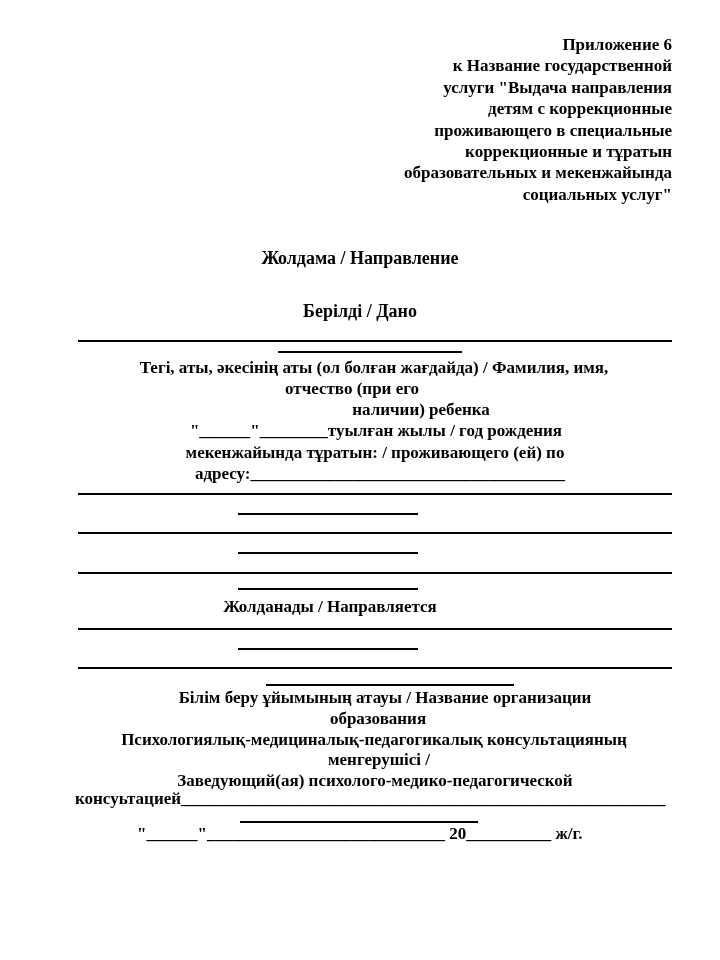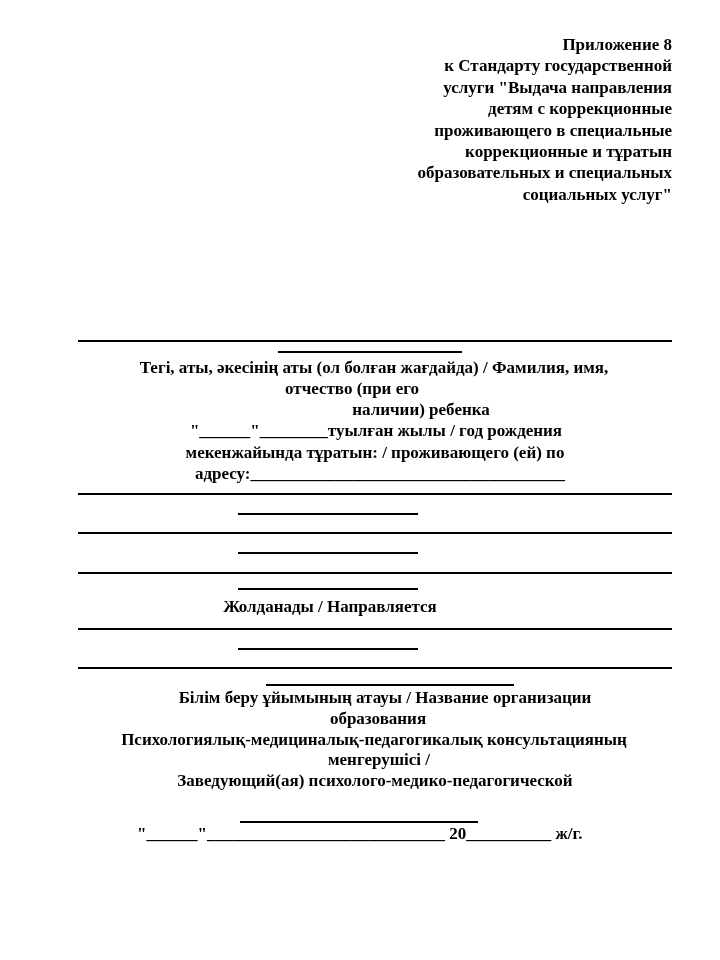--- a/index.html
+++ b/index.html
@@ -23,30 +23,32 @@
   .title{font-size:18px;}
   .rule{position:absolute;height:0;border-top:2px solid #000;}
   .rule-full{left:78px;width:594px;}
 </style>
 </head>
 <body>
 
 <div class="page">
 
   <div class="hdr">
-    <div>Приложение 8</div>
-    <div>к Стандарту государственной</div>
+    <div>Приложение 6</div>
+    <div>к Название государственной</div>
     <div>услуги "Выдача направления</div>
     <div>детям с коррекционные</div>
     <div>проживающего в специальные</div>
     <div>коррекционные и тұратын</div>
-    <div>образовательных и специальных</div>
+    <div>образовательных и мекенжайында</div>
     <div>социальных услуг"</div>
   </div>
 
+  <div class="line cline title" style="top:248px;">Жолдама / Направление</div>
+  <div class="line cline title" style="top:301px;">Берілді / Дано</div>
 
   <div class="rule rule-full" style="top:340px;"></div>
   <div class="rule" style="top:351px;left:278px;width:184px;"></div>
 
   <div class="line cline" style="top:358px;transform:translateX(14px);">Тегі, аты, әкесінің аты (ол болған жағдайда) / Фамилия, имя,</div>
   <div class="line cline" style="top:379px;transform:translateX(-8px);">отчество (при его</div>
   <div class="line cline" style="top:400px;transform:translateX(61px);">наличии) ребенка</div>
   <div class="line cline" style="top:421px;transform:translateX(16px);">"______"________туылған жылы / год рождения</div>
   <div class="line cline" style="top:443px;transform:translateX(15px);">мекенжайында тұратын: / проживающего (ей) по</div>
   <div class="line cline" style="top:464px;transform:translateX(20px);">адресу:_____________________________________</div>
@@ -63,18 +65,19 @@
   <div class="rule rule-full" style="top:628px;"></div>
   <div class="rule" style="top:648px;left:238px;width:180px;"></div>
   <div class="rule rule-full" style="top:667px;"></div>
   <div class="rule" style="top:684px;left:266px;width:248px;"></div>
 
   <div class="line cline" style="top:688px;transform:translateX(25px);">Білім беру ұйымының атауы / Название организации</div>
   <div class="line cline" style="top:709px;transform:translateX(18px);">образования</div>
   <div class="line cline" style="top:730px;transform:translateX(14px);">Психологиялық-медициналық-педагогикалық консультацияның</div>
   <div class="line cline" style="top:750px;transform:translateX(19px);">менгерушісі /</div>
   <div class="line cline" style="top:771px;transform:translateX(15px);">Заведующий(ая) психолого-медико-педагогической</div>
+  <div class="line" style="top:789px;left:75px;">консуьтацией_________________________________________________________</div>
 
   <div class="rule" style="top:821px;left:240px;width:238px;"></div>
 
   <div class="line" style="top:824px;left:137px;">"______"____________________________ 20__________ ж/г.</div>
 
 </div>
 
 </body></html>

